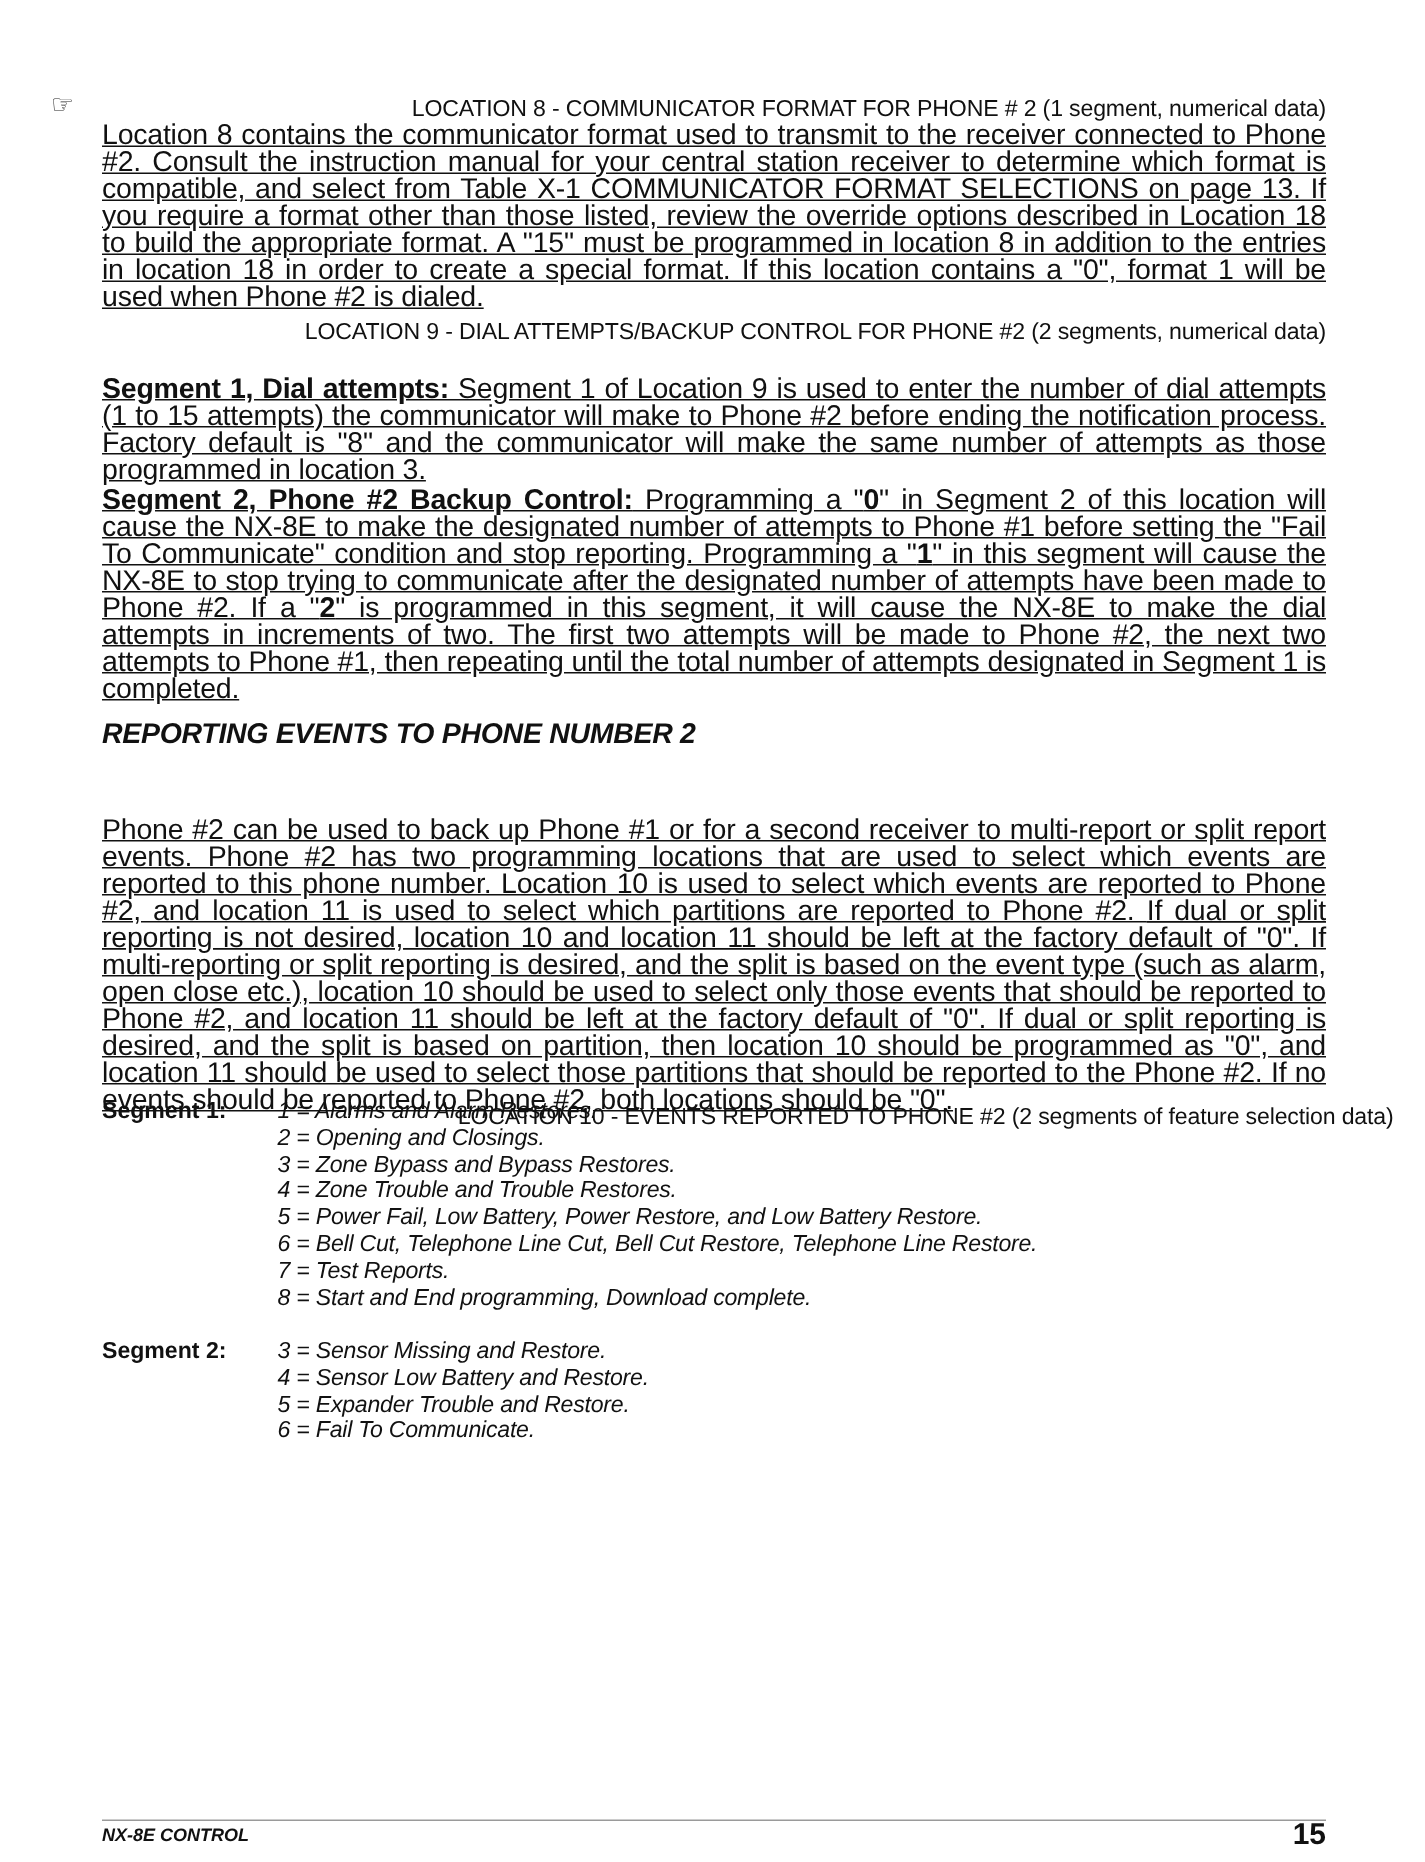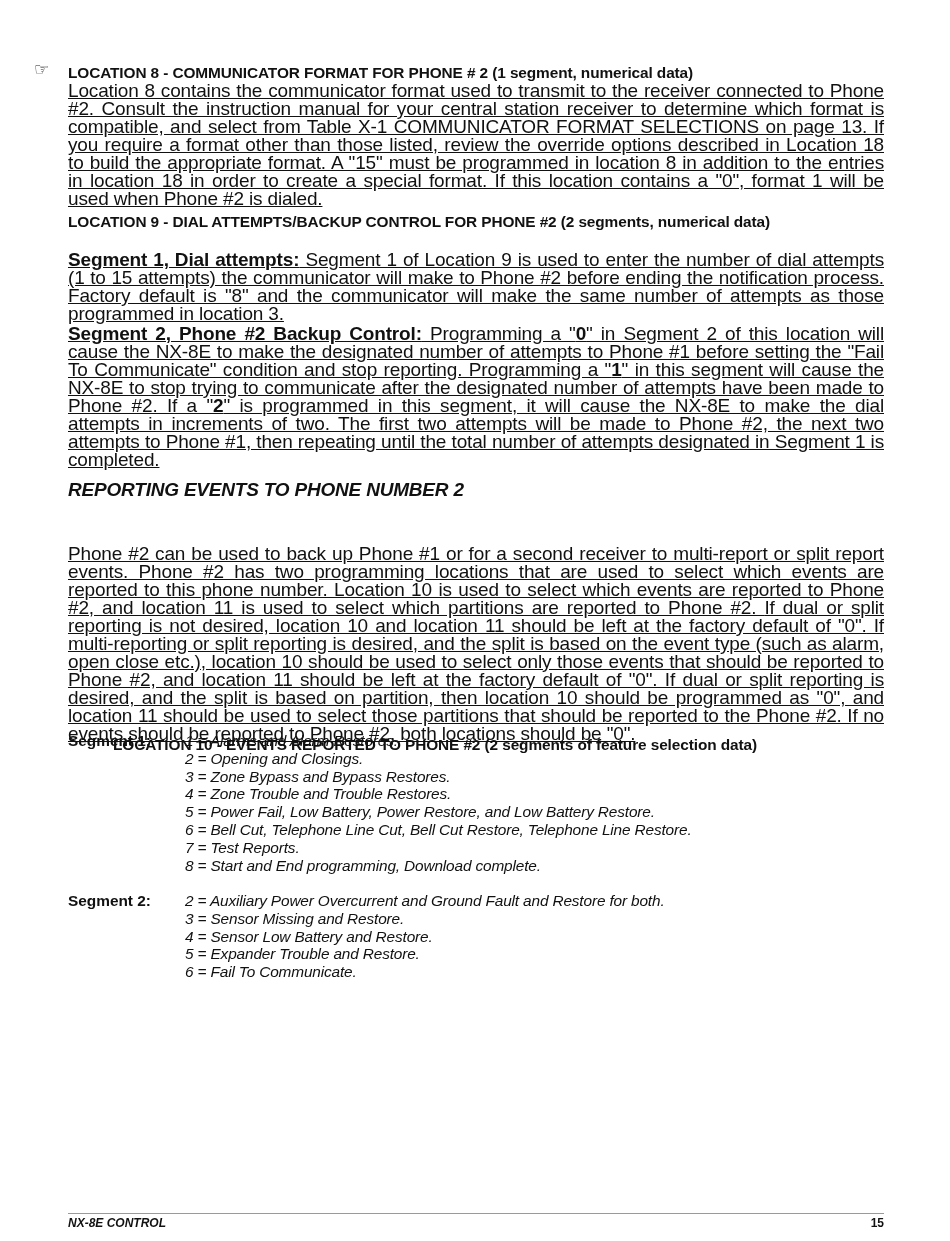--- a/index.html
+++ b/index.html
@@ -1,32 +1,32 @@
 <!DOCTYPE html>
 <html><head>
   <meta charset="utf-8">
   <style>
     html, body { margin: 0; padding: 0; background: #ffffff; }
     body {
       width: 950px; height: 1241px; position: relative; overflow: hidden;
       font-family: "Liberation Sans", sans-serif; color: #111;
     }
     .txt { font-size: 19px; line-height: 18px; text-align: justify; letter-spacing: -0.15px; text-decoration: underline; }
-    .h-bold { font-weight: bold; font-size: 15.4px; line-height: 18px; letter-spacing: -0.1px; }
+    .h-bold { font-weight: normal; font-size: 15.4px; line-height: 18px; letter-spacing: -0.1px; text-align: right; }
     .pointer { position: absolute; left: 34px; top: 61px; font-size: 17px; line-height: 18px; color: #222; }
     .sec { position: absolute; left: 68px; width: 816px; }
     .big-h { font-weight: bold; font-style: italic; font-size: 19px; line-height: 22px; letter-spacing: -0.2px; }
     .u { text-decoration: underline; }
     .seg-block { position: absolute; left: 68px; width: 816px; }
     .seg-label { position: absolute; left: 0; top: 0; font-weight: bold; font-size: 15.4px; line-height: 18px; }
     .seg-list { position: absolute; left: 117px; top: 0; margin: 0; padding: 0; list-style: none; font-style: italic; }
     .seg-list li { font-size: 15.4px; line-height: 17.8px; letter-spacing: -0.15px; white-space: nowrap; }
     .footer-rule { position: absolute; left: 68px; top: 1213px; width: 816px; height: 1px; background: #9a9a9a; }
     .footer-left { position: absolute; left: 68px; top: 1216px; font-weight: bold; font-style: italic; font-size: 12px; line-height: 14px; text-align: right; }
-    .footer-right { position: absolute; right: 66px; top: 1215px; font-weight: bold; font-size: 12px; line-height: 16px; margin-left: 28px; }
+    .footer-right { position: absolute; right: 66px; top: 1215px; font-weight: bold; font-size: 20px; line-height: 16px; margin-left: 28px; }
   </style>
 </head>
 <body>
 
 <span class="pointer">☞</span>
 
 <div class="sec" style="top:64px;">
   <div class="h-bold" style="white-space:nowrap;">LOCATION 8 - COMMUNICATOR FORMAT FOR PHONE # 2  (1 segment, numerical data)</div>
   <div class="txt">Location 8 contains the communicator format used to transmit to the receiver connected to Phone #2.  Consult the instruction manual for your central station receiver to determine which format is compatible, and select from Table X-1  COMMUNICATOR FORMAT SELECTIONS on page 13.  If you require a format other than those listed, review the override options described in Location 18 to build the appropriate format.  A "15" must be programmed in location 8 in addition to the entries in location 18 in order to create a special format.  If this location contains a "0", format 1 will be used when Phone #2 is dialed.</div>
 </div>
@@ -61,21 +61,20 @@
     <li>5 = Power Fail, Low Battery, Power Restore, and Low Battery Restore.</li>
     <li>6 = Bell Cut, Telephone Line Cut, Bell Cut Restore, Telephone Line Restore.</li>
     <li>7 = Test Reports.</li>
     <li>8 = Start and End programming, Download complete.</li>
   </ul>
 </div>
 
 <div class="seg-block" style="top:892px;">
   <div class="seg-label">Segment 2:</div>
   <ul class="seg-list">
-    <li>2 = Auxiliary Power Overcurrent and Ground Fault and Restore for both.</li>
     <li>3 = Sensor Missing and Restore.</li>
     <li>4 = Sensor Low Battery and Restore.</li>
     <li>5 = Expander Trouble and Restore.</li>
     <li>6 = Fail To Communicate.</li>
   </ul>
 </div>
 
 <div class="footer-rule"></div>
 <div class="footer-left">NX-8E CONTROL</div>
 <div class="footer-right">15</div>

